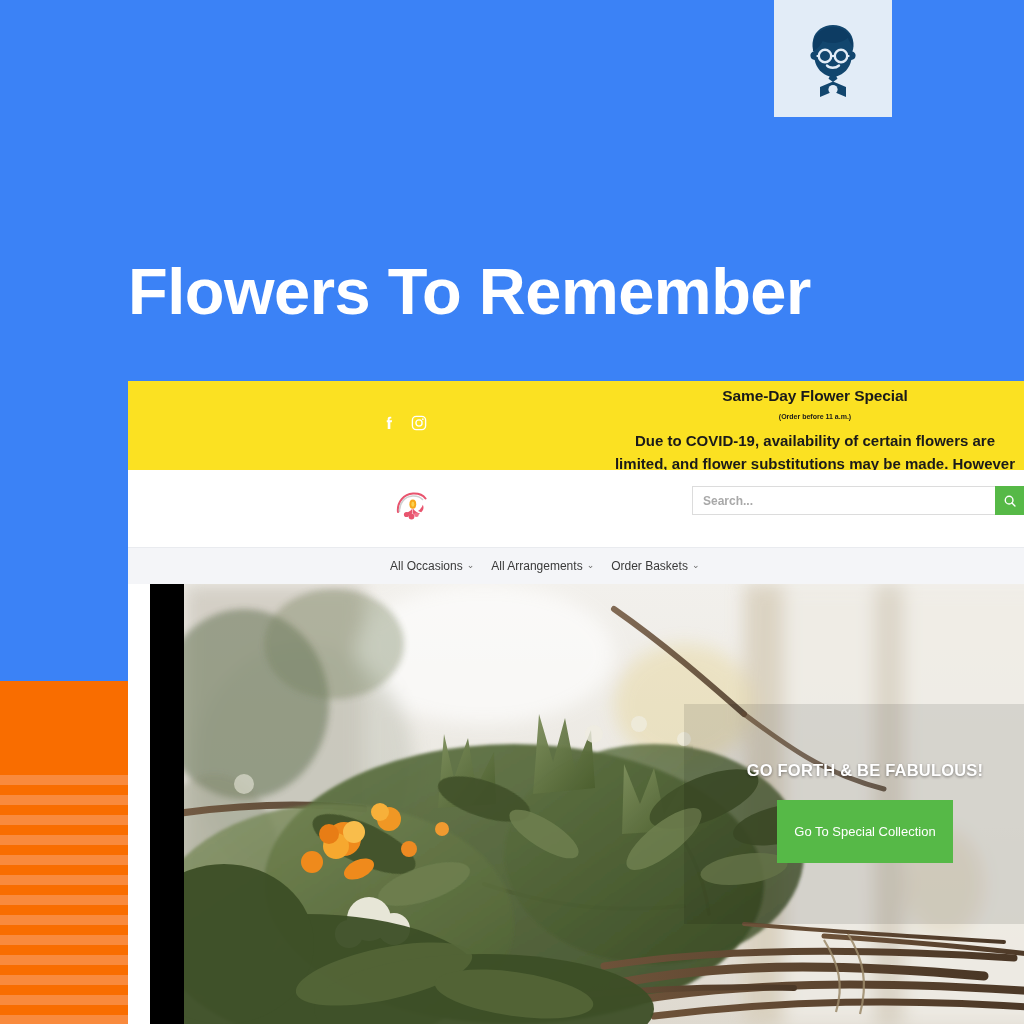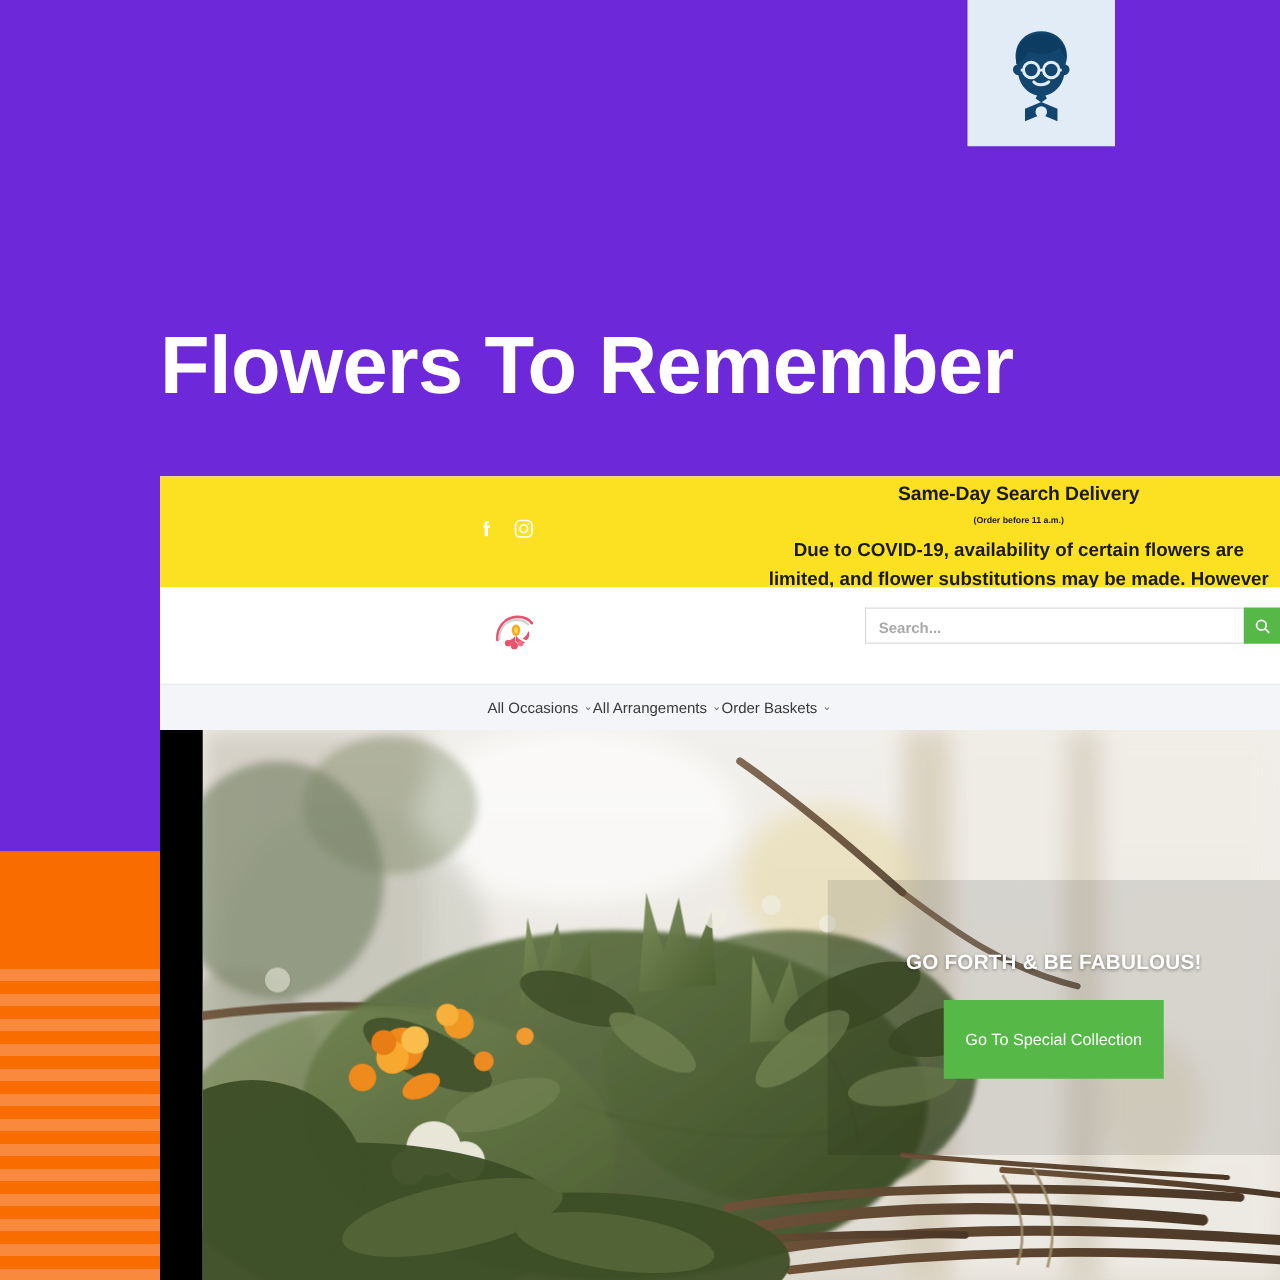--- a/index.html
+++ b/index.html
@@ -12,21 +12,21 @@
     height: 1024px;
     font-family: "Liberation Sans", sans-serif;
     overflow: hidden;
     position: relative;
   }
 
   
   #canvas {
     position: absolute;
     inset: 0;
-    background: #6d28d9;
+    background: #3b82f6;
     overflow: hidden;
   }
 
   
   #orange-deco {
     position: absolute;
     left: 0;
     top: 681px;
     width: 128px;
     height: 343px;
@@ -165,21 +165,21 @@
     height: 29px;
   }
   #search-input {
     width: 303px;
     height: 29px;
     box-sizing: border-box;
     border: 1px solid #dcdcdc;
     border-right: none;
     outline: none;
     padding: 0 10px;
-    font-size: 18px;
+    font-size: 13px;
     font-family: "Liberation Sans", sans-serif;
     color: #333;
     background: #ffffff;
   }
   #search-input::placeholder {
     color: #a9a9a9;
     font-weight: bold;
     font-size: 12px;
   }
   #search-button {
@@ -197,20 +197,21 @@
 
   
   #site-nav {
     position: relative;
     height: 36px;
     background: #f4f5f8;
     border-top: 1px solid #e9ebef;
     display: flex;
     align-items: center;
     padding-left: 262px;
+    gap: 17px;
   }
   .nav-item {
     display: flex;
     align-items: center;
     gap: 4px;
     font-size: 12px;
     color: #3a3a3a;
     cursor: pointer;
     white-space: nowrap;
   }
@@ -220,20 +221,21 @@
     line-height: 1;
     transform: translateY(-1px);
   }
 
   
   #hero {
     position: relative;
     height: 441px;
     overflow: hidden;
     background: #000;
+    margin-left: 22px;
   }
   #hero-black-edge {
     position: absolute;
     left: 0; top: 0;
     width: 34px;
     height: 100%;
     background: #000000;
     z-index: 5;
   }
   #hero-photo {
@@ -324,21 +326,21 @@
         <span class="sicon">
           <svg width="18" height="18" viewBox="0 0 24 24" fill="none" stroke="#ffffff" stroke-width="1.8" xmlns="http://www.w3.org/2000/svg">
             <rect x="3.2" y="3.2" width="17.6" height="17.6" rx="5"></rect>
             <circle cx="12" cy="12" r="4.1"></circle>
             <circle cx="17.1" cy="6.9" r="1.15" fill="#ffffff" stroke="none"></circle>
           </svg>
         </span>
       </div>
 
       <div id="announce-text">
-        <div class="heading">Same-Day Search Delivery</div>
+        <div class="heading">Same-Day Flower Special</div>
         <div class="subnote">(Order before 11 a.m.)</div>
         <div class="covid">Due to COVID-19, availability of certain flowers are limited, and flower substitutions may be made. However the arrangement will remain as  close to the original as possible!</div>
       </div>
     </div>
 
     <div id="site-header">
       <div id="brand-logo">
         <svg width="44" height="44" viewBox="0 0 44 44" xmlns="http://www.w3.org/2000/svg">
           <path d="M8 26C7 16 14 8 23 7.5c6-.3 10.5 2.2 12.5 5" fill="none" stroke="#e8546e" stroke-width="2.1" stroke-linecap="round"></path>
           <path d="M9.5 25.5C9 17.5 14.5 10.5 22.5 10c4.5-.3 8 1.3 10 3.5" fill="none" stroke="#cfcfcf" stroke-width="1.6" stroke-linecap="round"></path>

